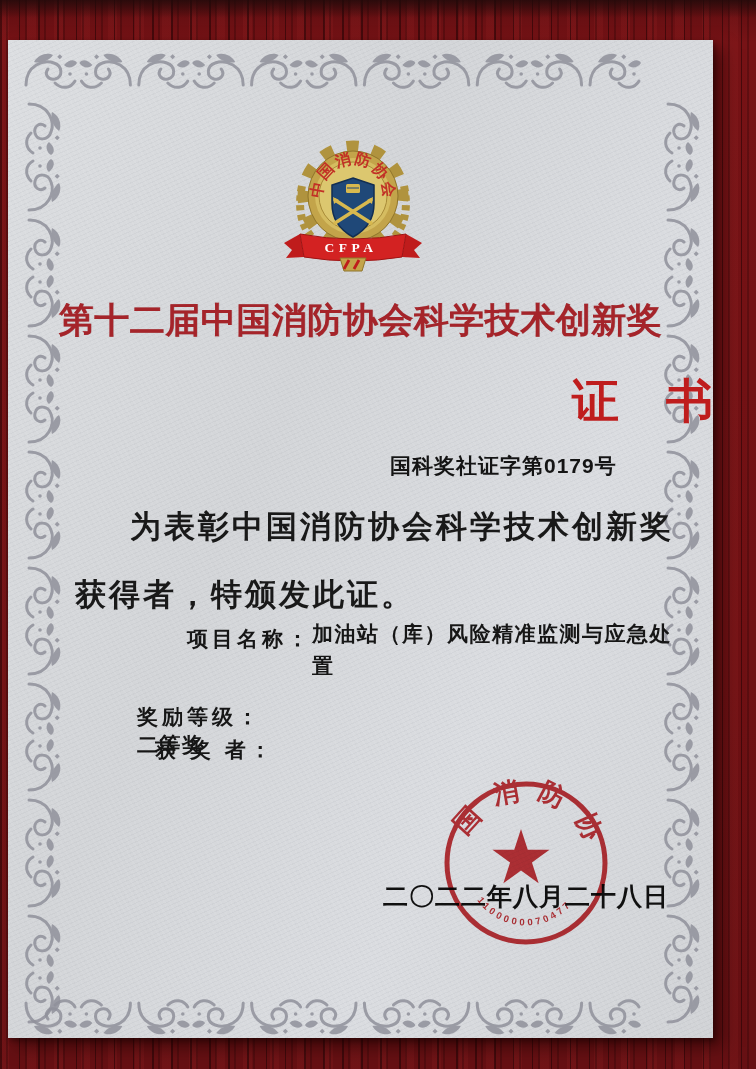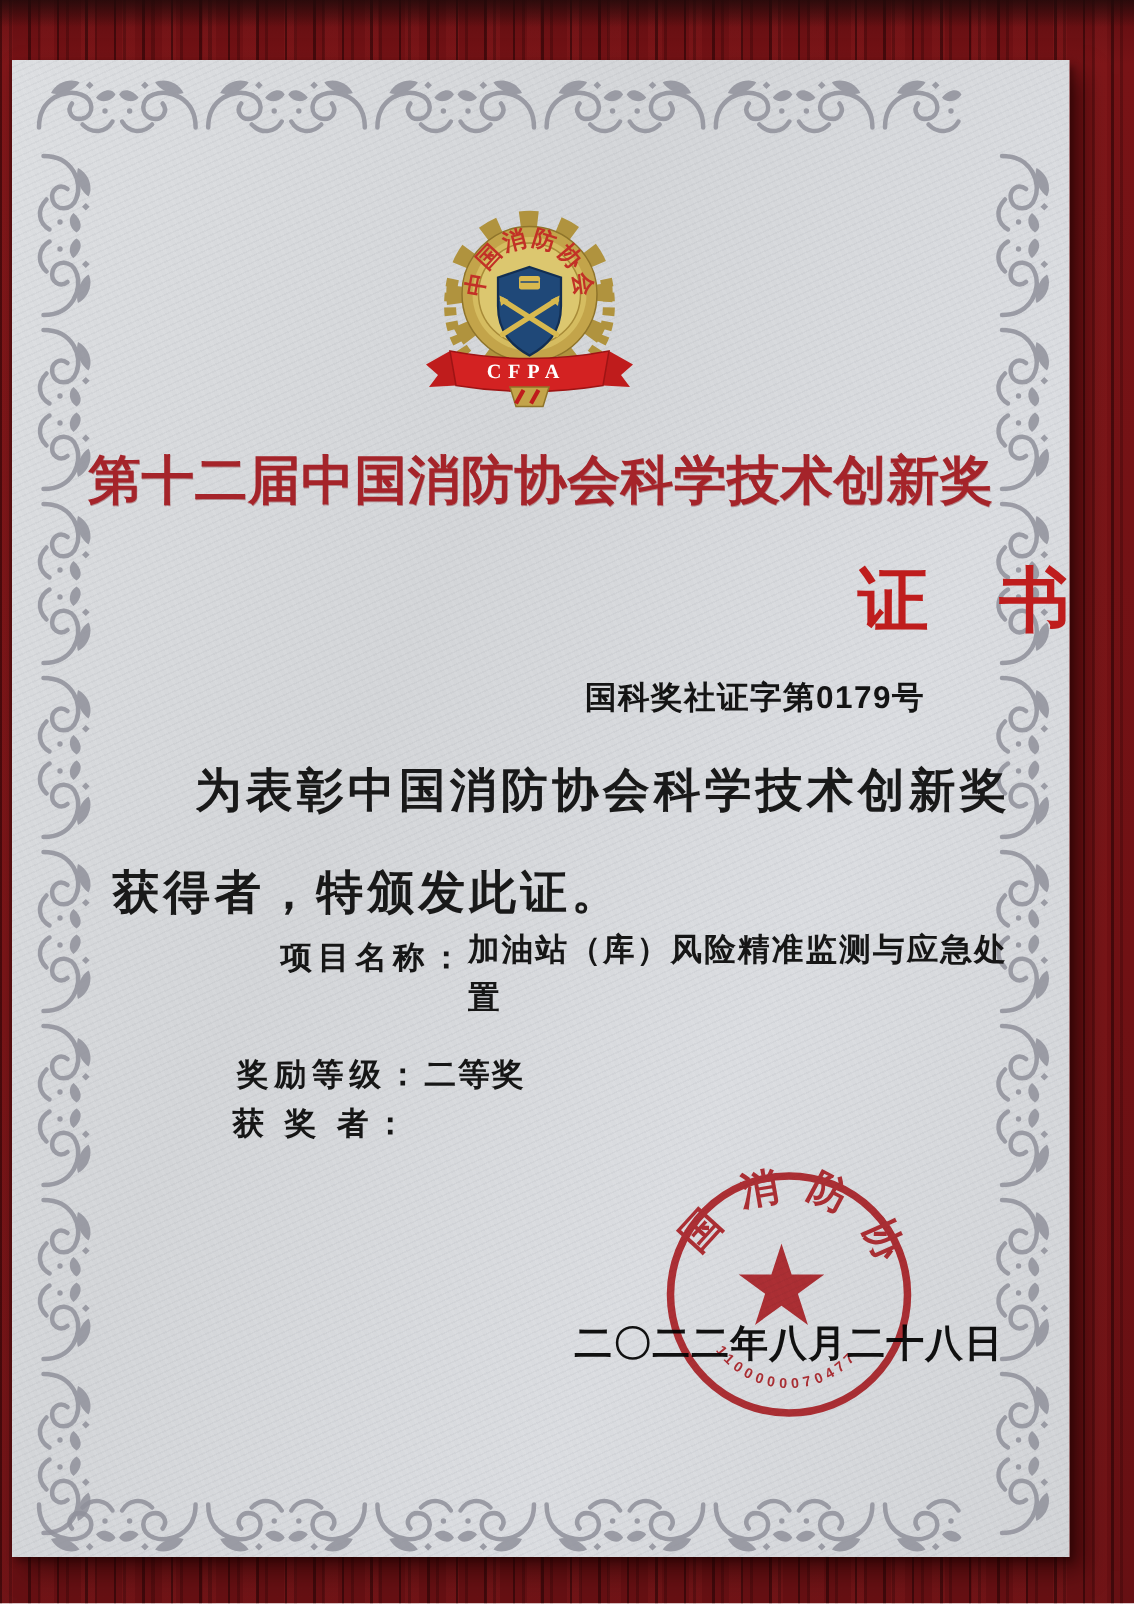--- a/index.html
+++ b/index.html
@@ -54,21 +54,21 @@
   .body-line { z-index:3; font:600 31px/1.3 "Liberation Serif", serif; color:#191919; letter-spacing:3px; }
   .body-line1 { left:122px; top:467px; }
   .body-line2 { left:67px;  top:515px;margin-top:20px; }
 
   .field { z-index:3; display:flex; align-items:flex-start;
     font:bold 21px/1.35 "Liberation Sans", sans-serif; color:#161616; }
   .field .lbl { flex:0 0 auto; letter-spacing:4px; white-space:pre; }
   .field .val { letter-spacing:1.5px; }
   .field-project { left:147px; top:585px; width:500px;margin-left:32px; }
   .field-project .val { line-height:32px; margin-top:-7px; }
-  .field-grade   { left:150px; top:663px; }
+  .field-grade   { left:129px; top:663px;flex-direction:column; }
   .field-winner  { left:147px; top:696px; }
   .field-winner .val { letter-spacing:3.5px; }
 
   .date-line {
     left:375px; top:842px; z-index:4;
     font:bold 25px/1.2 "Liberation Serif", serif;
     color:#101010; letter-spacing:1px;
   }
   .footer-no {
     left:87px; top:883px; z-index:3;

